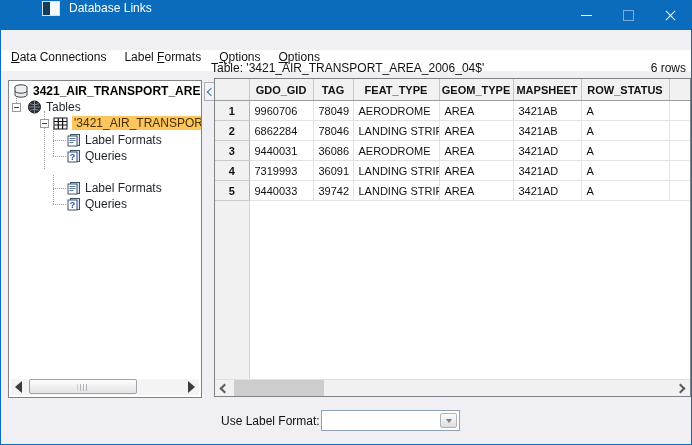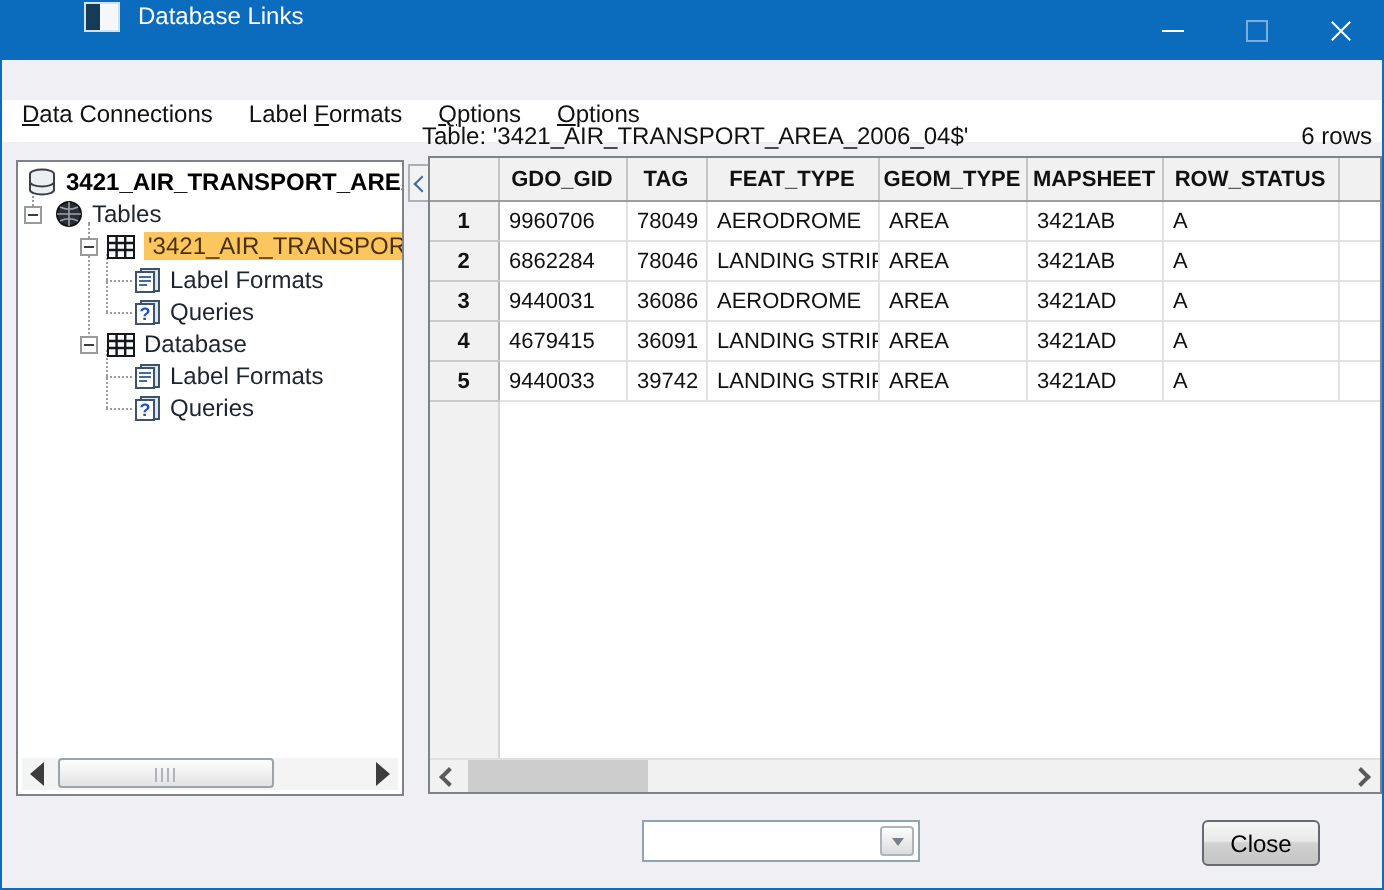--- a/index.html
+++ b/index.html
@@ -153,28 +153,20 @@
 
     <div class="tree-row" style="left:57px;top:67px;">
       <svg class="ticon" width="15" height="14" viewBox="0 0 15 14">
         <rect x="4.5" y="1.5" width="9" height="11" fill="#dfe6ee" stroke="#3d526b"></rect>
         <rect x="2" y="3" width="9" height="10" fill="#fff" stroke="#3d526b"></rect>
         <text x="6.5" y="11" text-anchor="middle" font-size="9" font-weight="bold" fill="#1d4ed0" font-family="Liberation Sans, sans-serif">?</text>
       </svg>
       <span class="lbl">Queries</span>
     </div>
 
-    <div class="tree-row" style="left:31px;top:83px;">
-      <span class="expander"></span>
-      <svg class="ticon" style="margin-left:4px;" width="15" height="13" viewBox="0 0 15 13">
-        <rect x="1" y="1" width="13" height="11" fill="#fbfcff" stroke="#14161a"></rect>
-        <path d="M1 4.5 h13 M1 8 h13 M5.3 1 v11 M9.6 1 v11" stroke="#14161a" stroke-width="1.2"></path>
-      </svg>
-      <span class="lbl">Database</span>
-    </div>
 
     <div class="tree-row" style="left:57px;top:99px;">
       <svg class="ticon" width="15" height="14" viewBox="0 0 15 14">
         <rect x="4.5" y="1.5" width="9" height="11" fill="#dfe6ee" stroke="#3d526b"></rect>
         <rect x="2" y="3" width="9" height="10" fill="#fff" stroke="#3d526b"></rect>
         <path d="M3.5 5.5 h6 M3.5 7.5 h6 M3.5 9.5 h4" stroke="#4a6a96" stroke-width="0.9"></path>
       </svg>
       <span class="lbl">Label Formats</span>
     </div>
 
@@ -246,21 +238,21 @@
         <td>9440031</td>
         <td>36086</td>
         <td>AERODROME</td>
         <td>AREA</td>
         <td>3421AD</td>
         <td>A</td>
         <td></td>
       </tr>
       <tr>
         <td class="rowhdr">4</td>
-        <td>4679415</td>
+        <td>7319993</td>
         <td>36091</td>
         <td>LANDING STRIP</td>
         <td>AREA</td>
         <td>3421AD</td>
         <td>A</td>
         <td></td>
       </tr>
       <tr>
         <td class="rowhdr">5</td>
         <td>9440033</td>
@@ -278,23 +270,21 @@
       <div class="g-arrow left">
           <div class="chev-l"></div>
         </div>
       <div class="g-thumb"></div>
       <div class="g-arrow right">
           <div class="chev-r"></div>
         </div>
     </div>
   </div>
 
+  <div class="footer-label">Use Label Format:</div>
   <div class="combo">
     <span></span>
     <div class="combo-btn">
       <div class="dd-arrow"></div>
     </div>
   </div>
-  <div class="close-btn">
-    <span>Close</span>
-  </div>
 
 </div>
 
 </body></html>

